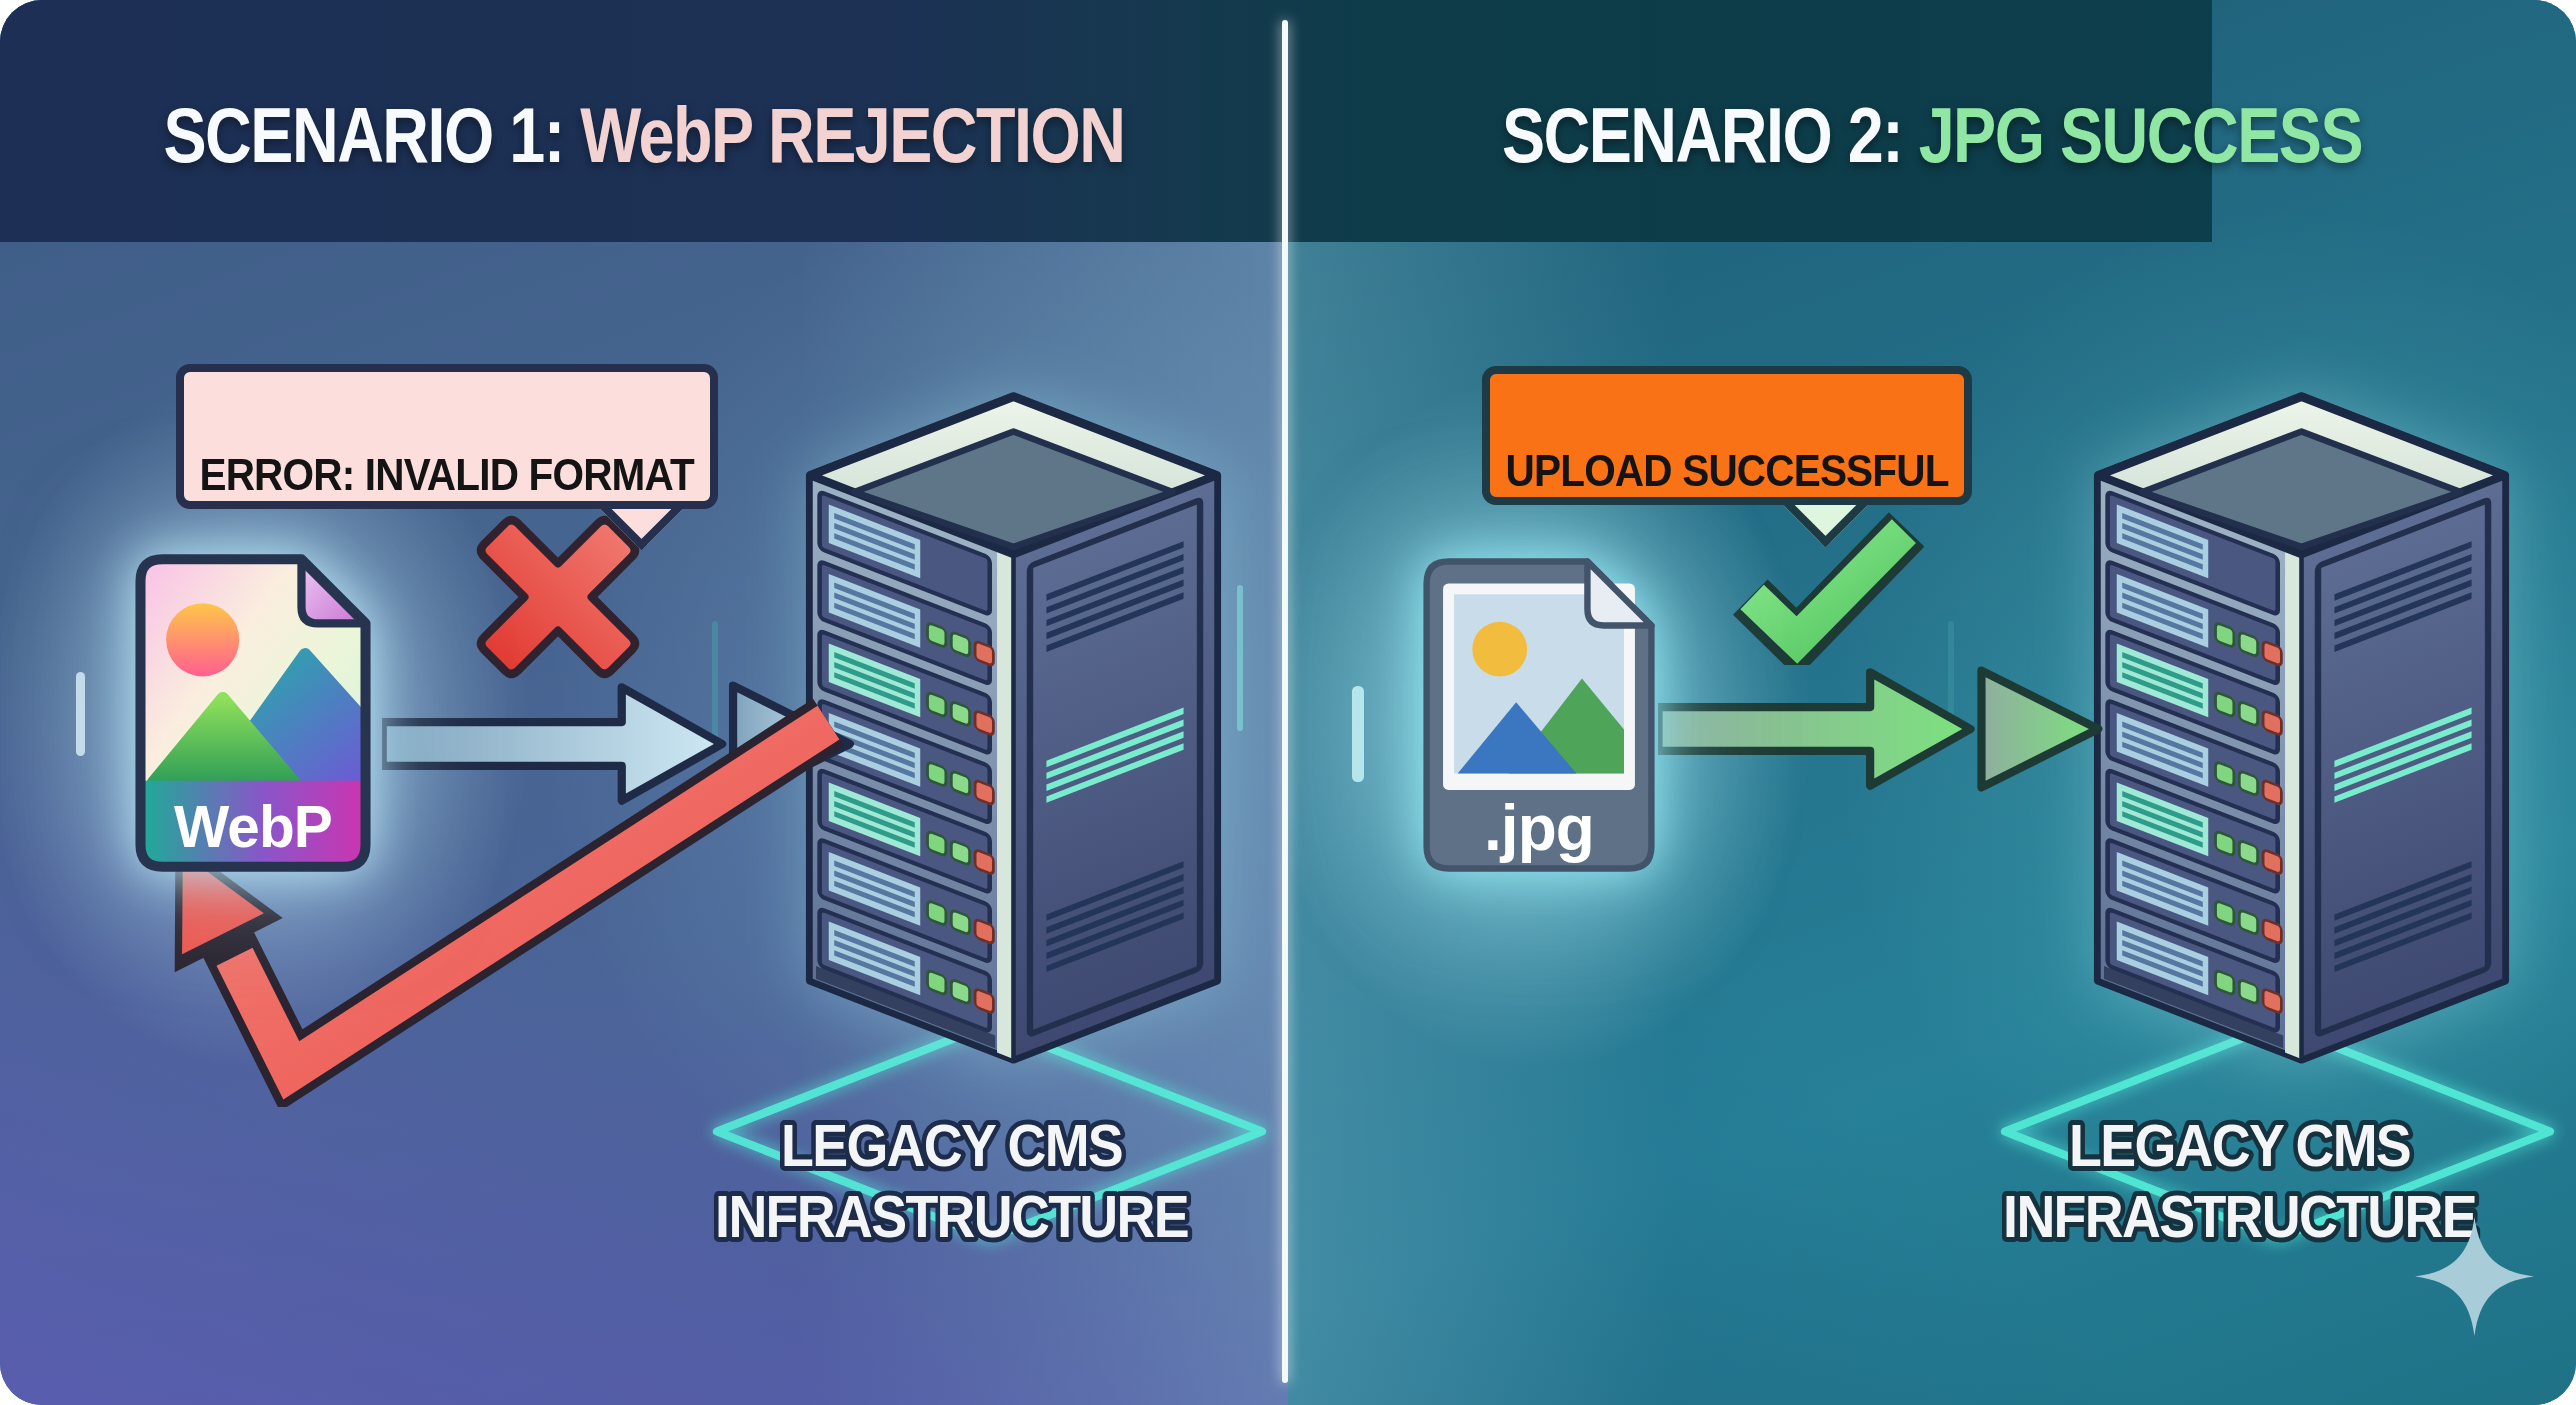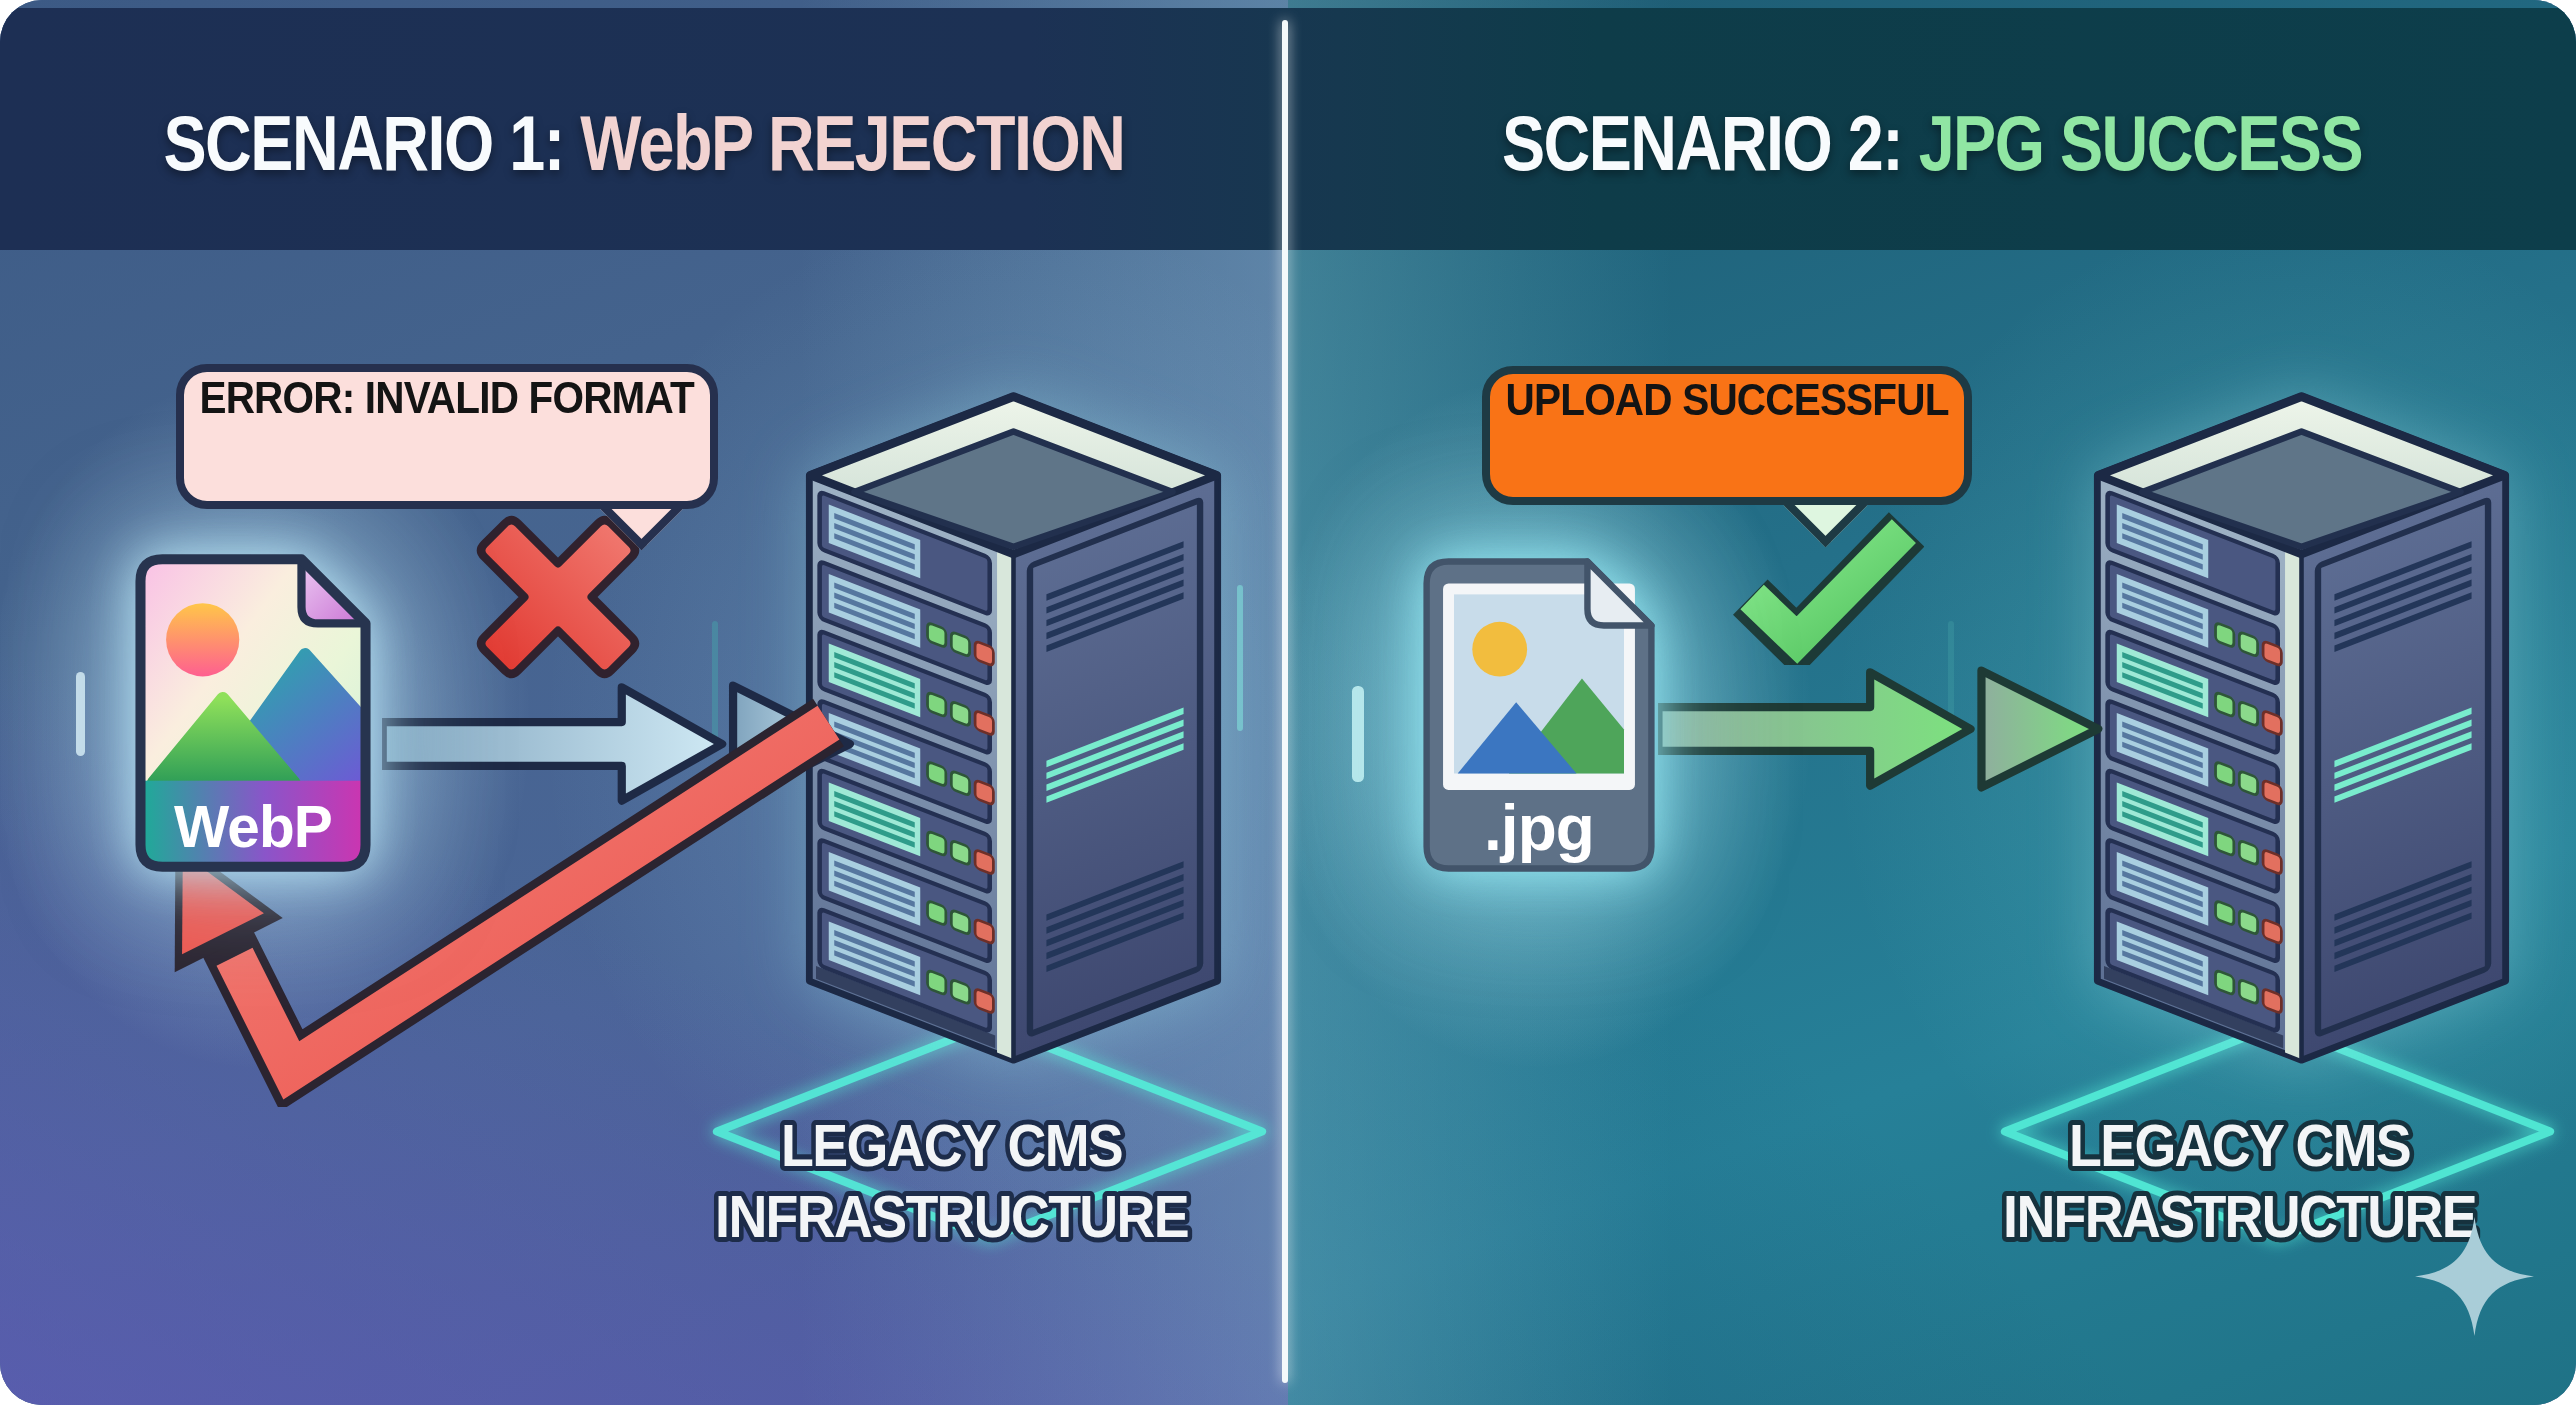--- a/index.html
+++ b/index.html
@@ -23,42 +23,42 @@
   #panel-right{left:1288px;
     background:
       radial-gradient(393px 494px at 249px 723px, rgba(192,241,249,.6), rgba(192,241,249,0) 70%),
       radial-gradient(659px 750px at 1006px 732px, rgba(132,236,226,.22), rgba(132,236,226,0) 70%),
       linear-gradient(90deg, rgba(162,222,236,.25) 0%, rgba(162,222,236,0) 30%),
       linear-gradient(45deg, rgba(30,80,120,.35) 0%, rgba(30,80,120,0) 32%),
       linear-gradient(160deg,#1d5a72 0%,#247089 40%,#268098 70%,#1f7286 100%);
   }
   
   #header{
-    position:absolute;left:0;top:8px;width:2576px;height:242px;
+    position:absolute;left:0;top:0;width:2212px;height:242px;
     background:linear-gradient(90deg,#1d2f54 0%,#1c3154 40%,#16384f 52%,#0e3c49 62%,#0d3e4b 100%);
   }
   .title{
     position:absolute;top:79px;width:1288px;height:113px;line-height:113px;
     text-align:center;font-size:77px;font-weight:bold;letter-spacing:-1.8px;
     color:#f8fbfd;transform:scaleX(.84);white-space:nowrap;
     text-shadow:0 3.7px 11px rgba(0,0,0,.4);
   }
   #title-left{left:0;}
   #title-right{left:1288px;}
   .hl-pink{color:#f2d3d1;}
   .hl-green{color:#90e6a3;}
   
   #divider{
     position:absolute;left:1282px;top:20px;width:6.4px;height:1363px;border-radius:3.7px;
     background:#f4f9fb;box-shadow:0 0 12.8px rgba(255,255,255,.75);
   }
   
   .bubble{
-    position:absolute;display:flex;align-items:flex-start;justify-content:center;
-    border-radius:31px;box-sizing:border-box;
+    position:absolute;display:flex;align-items:flex-end;justify-content:center;
+    border-radius:14px;box-sizing:border-box;
   }
   .bubble .txt{
     font-size:45px;font-weight:bold;color:#141414;letter-spacing:-0.9px;
     transform:scaleX(.9);white-space:nowrap;
   }
   #bubble-error{left:176px;top:364px;width:542px;height:145px;background:#fcdfdc;border:8.2px solid #26304e;}
   #bubble-success{left:1482px;top:366px;width:490px;height:139px;background:#f97316;border:8.2px solid #1e3a44;}
   .tail{position:absolute;width:51px;height:51px;transform:rotate(45deg);}
   #tail-error{left:612px;top:479px;background:#fcdfdc;border-right:8.2px solid #26304e;border-bottom:8.2px solid #26304e;}
   #tail-success{left:1796px;top:476px;background:#def6e0;border-right:8.2px solid #1e3a44;border-bottom:8.2px solid #1e3a44;}

